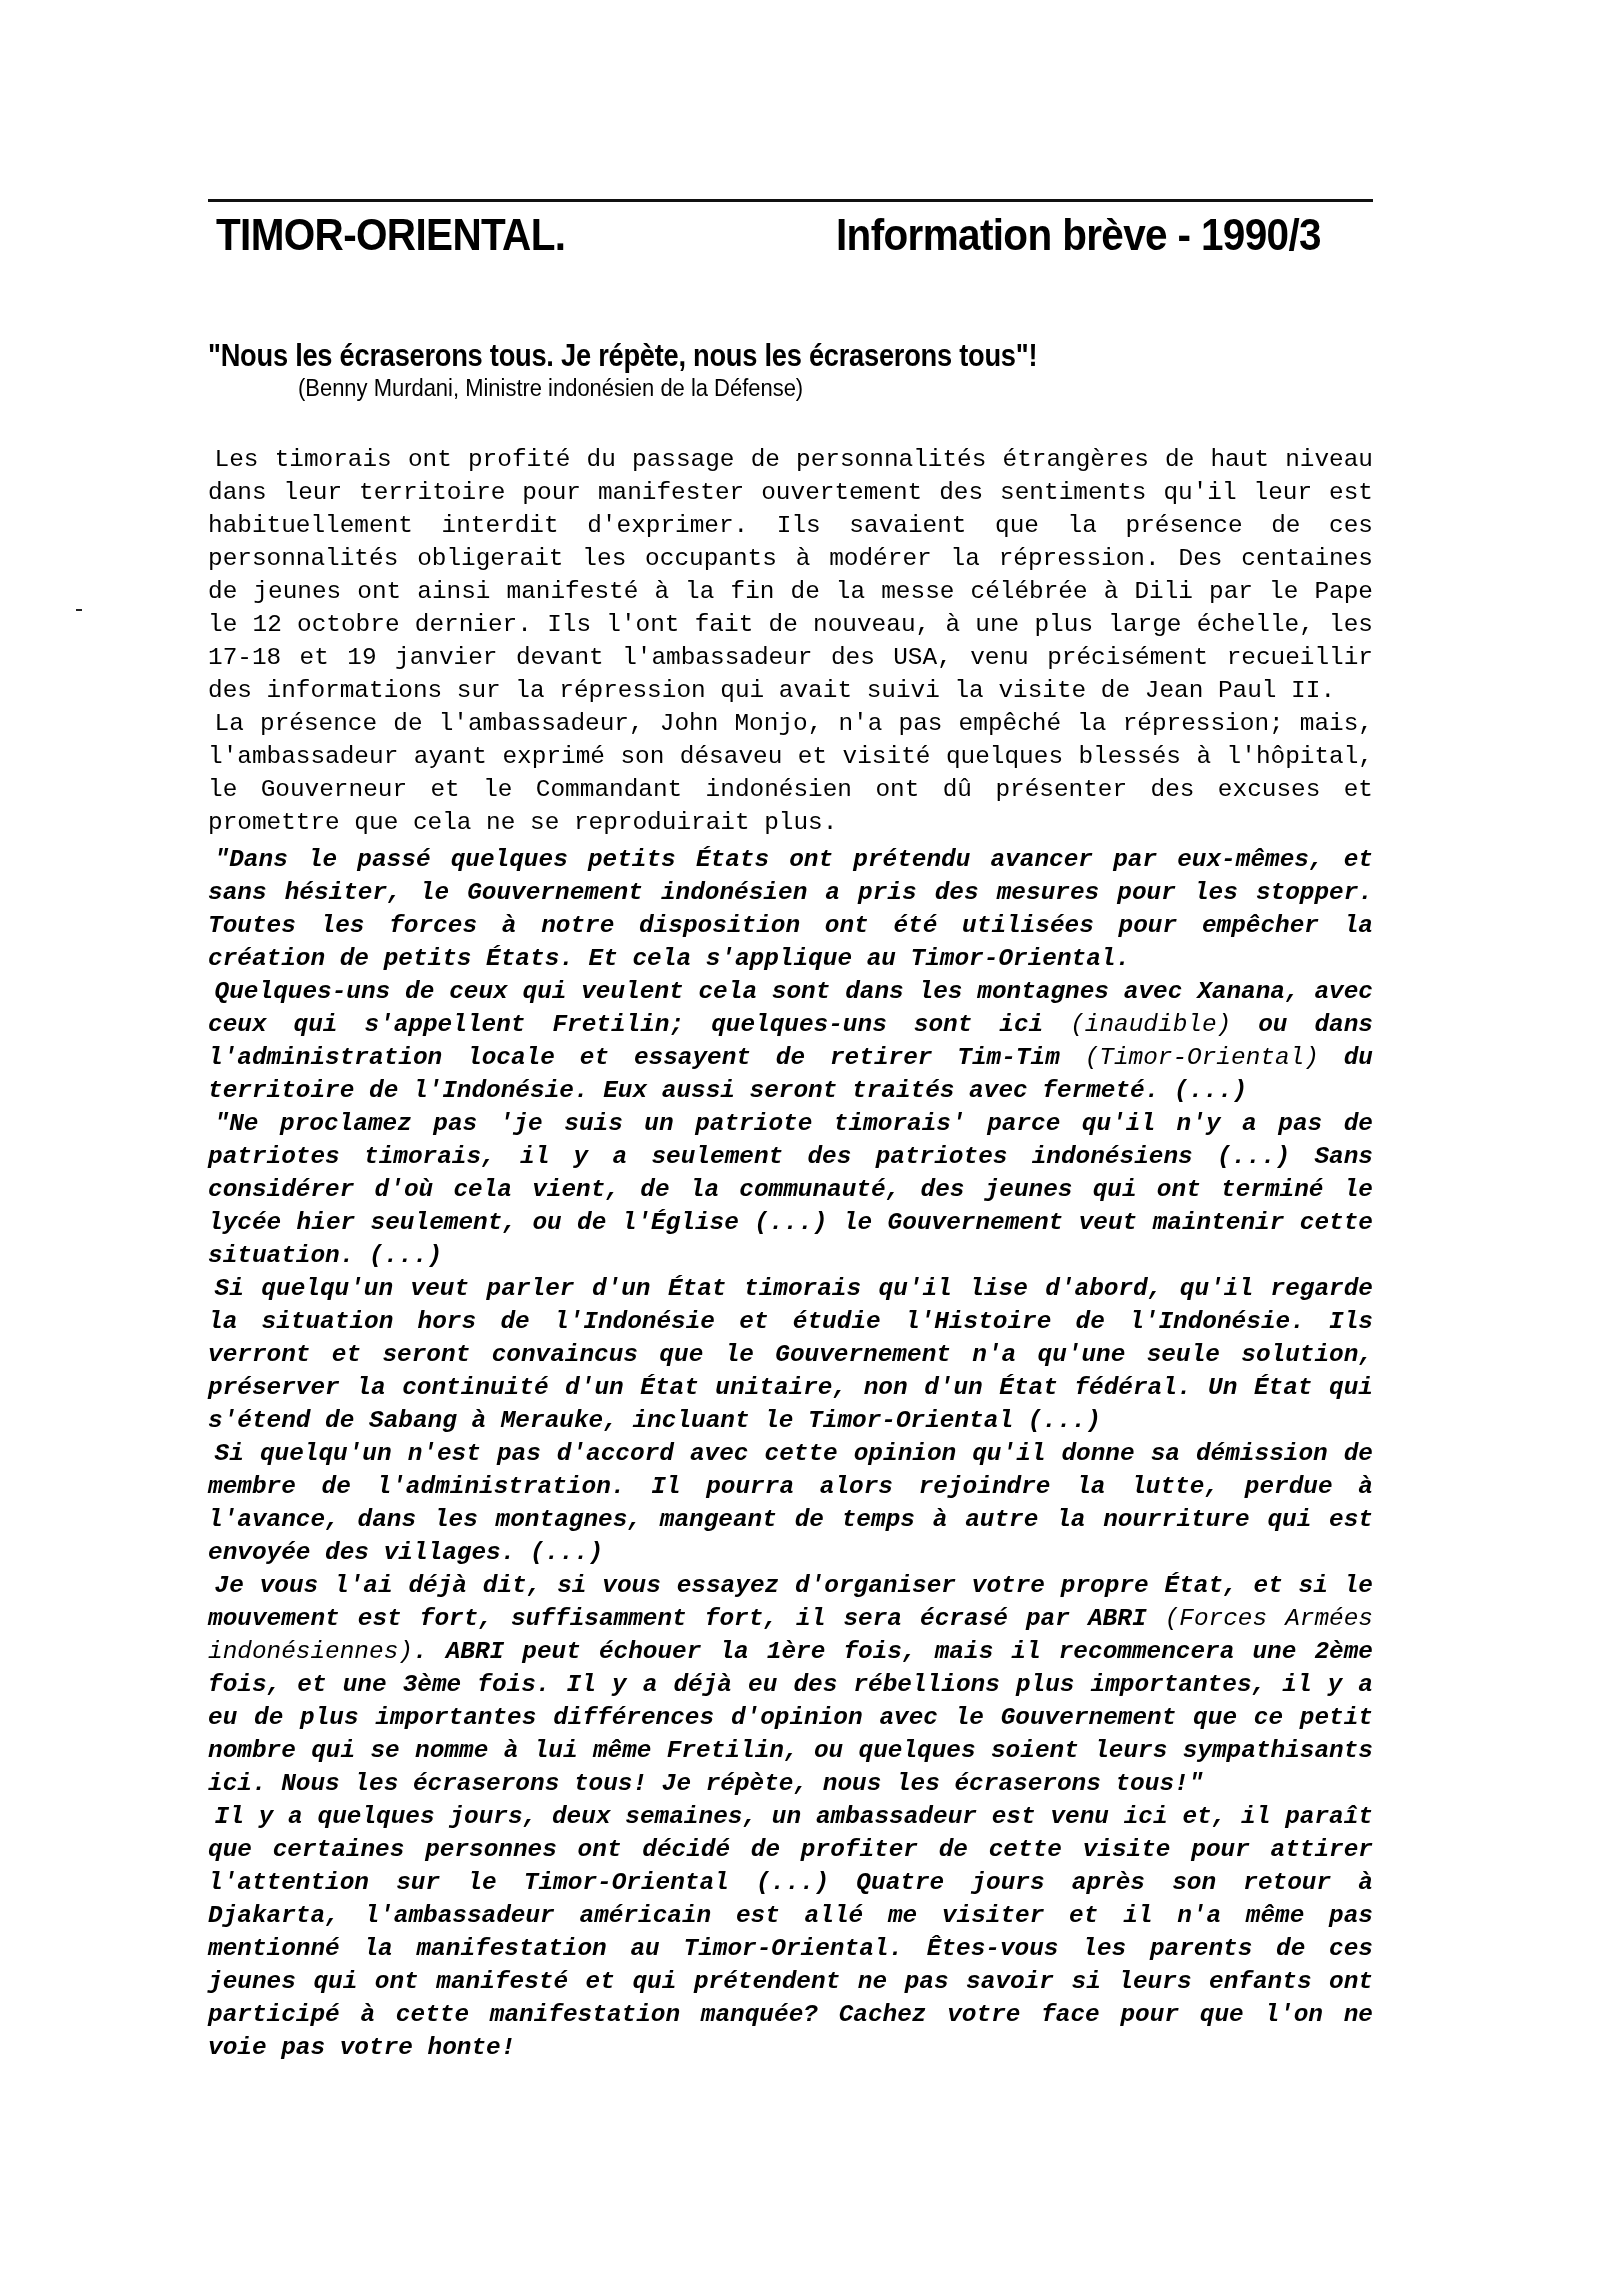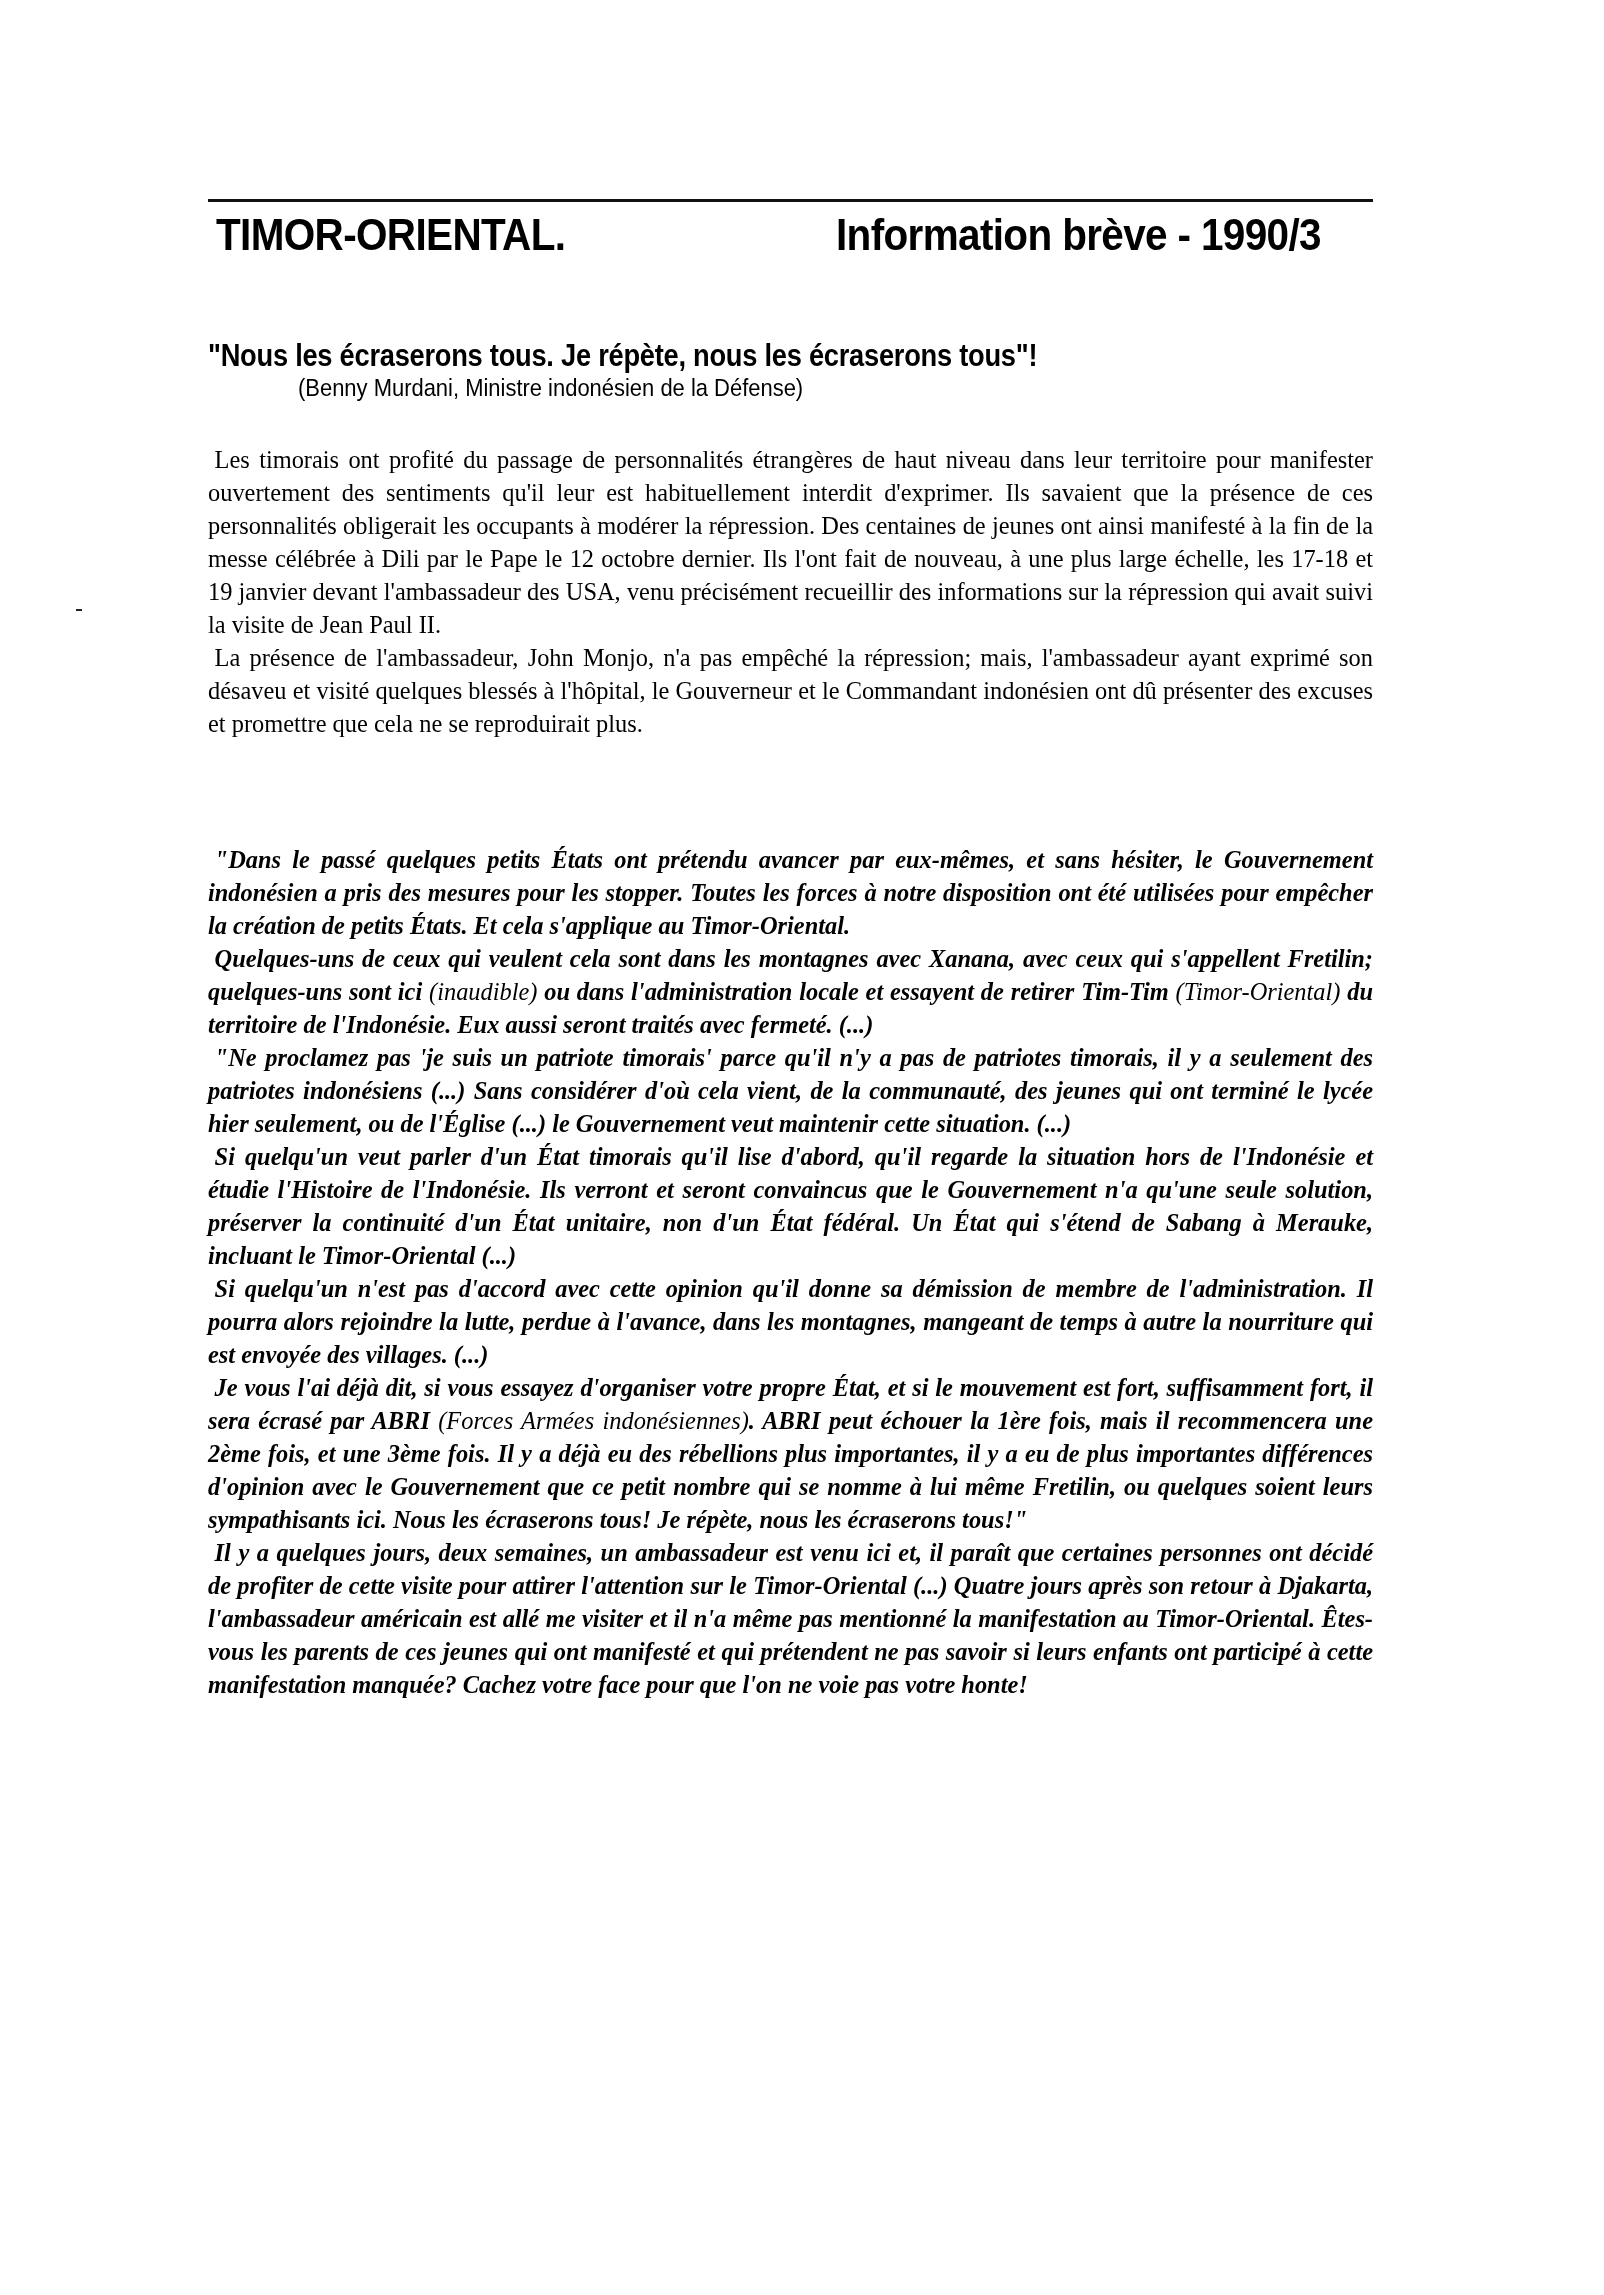--- a/index.html
+++ b/index.html
@@ -8,21 +8,21 @@
     .rule { position: absolute; left: 0; top: 199px; width: 1165px; height: 2.6px; background: #111; }
     .header { position: absolute; left: 0; top: 210px; width: 1165px; height: 46px;
       font-family: "Liberation Sans", sans-serif; font-weight: bold; font-size: 44px;
       transform-origin: left top; margin-left: 8px; }
     .header .left { position: absolute; left: 0; top: 0; letter-spacing: -0.7px; transform: scaleX(0.92); transform-origin: left top; white-space: nowrap; }
     .header .right { position: absolute; left: 620px; top: 0; letter-spacing: -0.7px; transform: scaleX(0.92); transform-origin: left top; white-space: nowrap; }
     .title { position: absolute; left: 0; top: 338px; font-family: "Liberation Sans", sans-serif; font-weight: bold;
       font-size: 31px; white-space: nowrap; transform: scaleX(0.88); transform-origin: left top; letter-spacing: -0.3px; }
     .attribution { position: absolute; left: 90px; top: 374px; font-family: "Liberation Sans", sans-serif;
       font-size: 24.4px; white-space: nowrap; transform: scaleX(0.9); transform-origin: left top; }
-    .body { position: absolute; left: 0; width: 1165px; font-family: Liberation Serif, serif;
+    .body { position: absolute; left: 0; width: 1165px; font-family: Liberation Mono, monospace;
       font-size: 24.4px; line-height: 33px; text-align: justify; }
     .body p { margin: 0; }
     .p1 { top: 443px; }
     .p2 { top: 843px; }
     .speech { font-weight: bold; font-style: italic; }
     .speech .aside { font-weight: normal; font-style: italic; }
     .indent { text-indent: 6.6px; }
     .speck { position: absolute; background: #222; }
   </style>
 </head>

